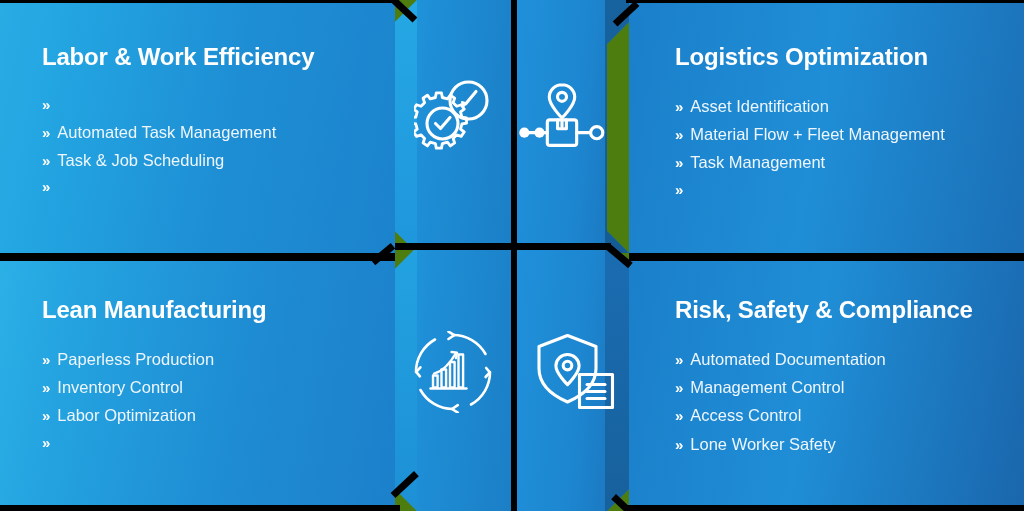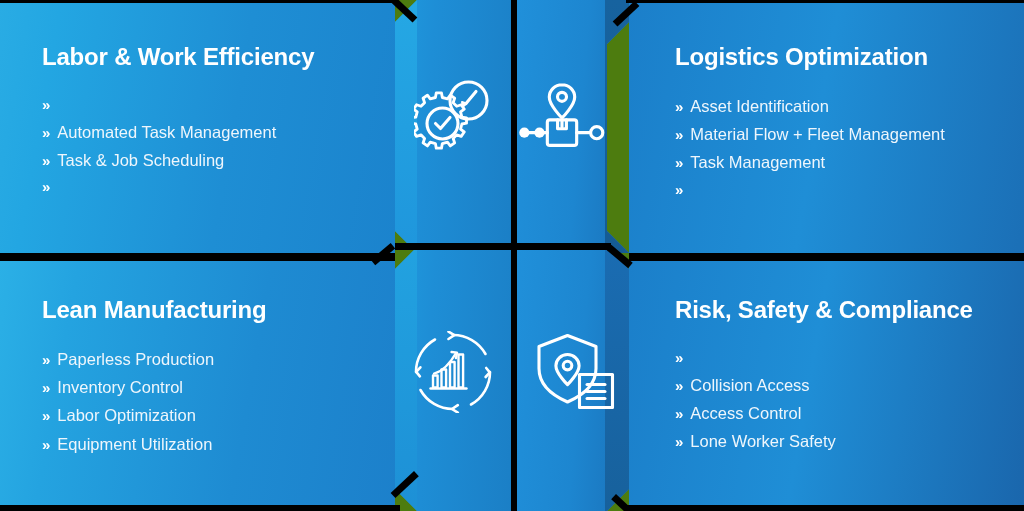--- a/index.html
+++ b/index.html
@@ -205,36 +205,36 @@
         <li>
             <span class="chev">»</span>
             <span>Inventory Control</span>
           </li>
         <li>
             <span class="chev">»</span>
             <span>Labor Optimization</span>
           </li>
         <li>
             <span class="chev">»</span>
-            <span>Equipment Utilization</span>
           </li>
       </ul>
     </div>
   </div>
 
   <div class="panel panel-br">
     <div class="content right" style="top:36px;">
       <h2 class="title">Risk, Safety &amp; Compliance</h2>
       <ul class="bullets">
         <li>
             <span class="chev">»</span>
-          </li>
-        <li>
-            <span class="chev">»</span>
-            <span>Collision Access</span>
+            <span>Automated Documentation</span>
+          </li>
+        <li>
+            <span class="chev">»</span>
+            <span>Management Control</span>
           </li>
         <li>
             <span class="chev">»</span>
             <span>Access Control</span>
           </li>
         <li>
             <span class="chev">»</span>
             <span>Lone Worker Safety</span>
           </li>
       </ul>

